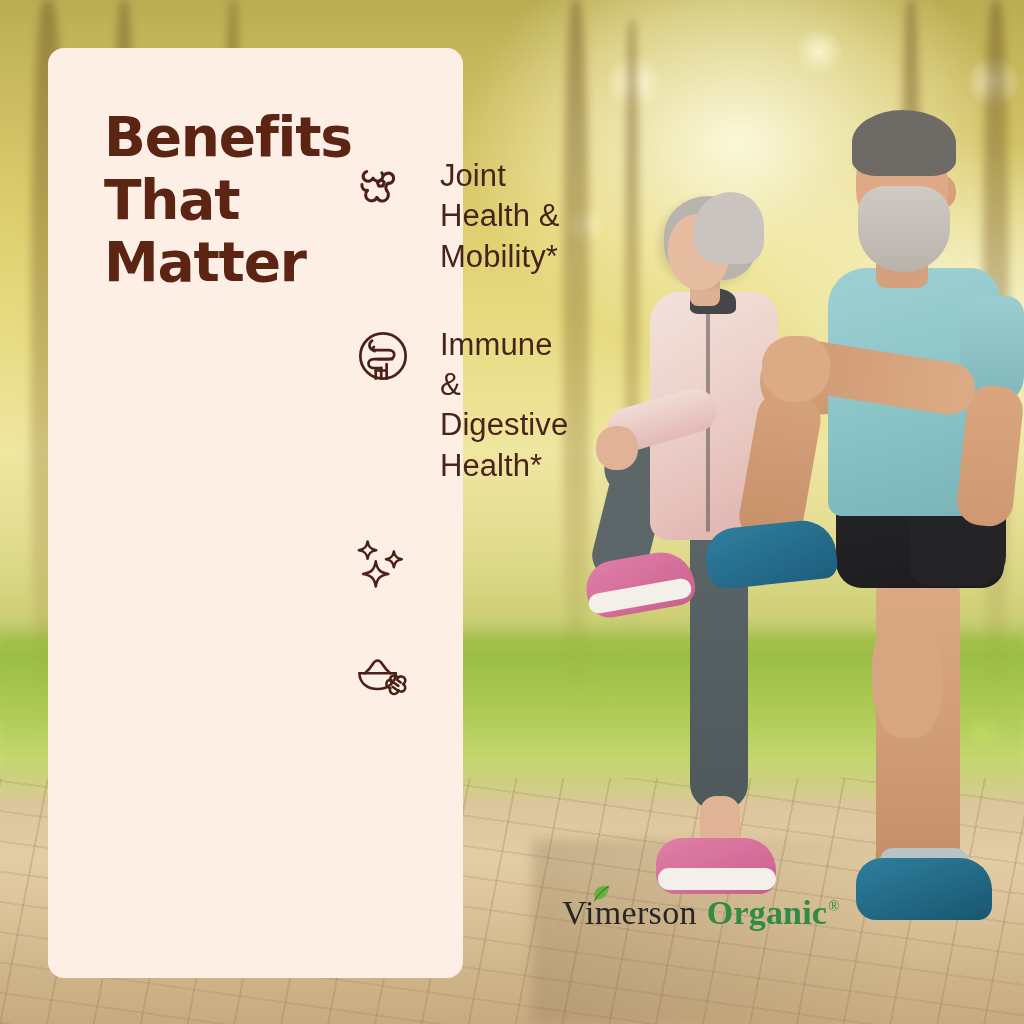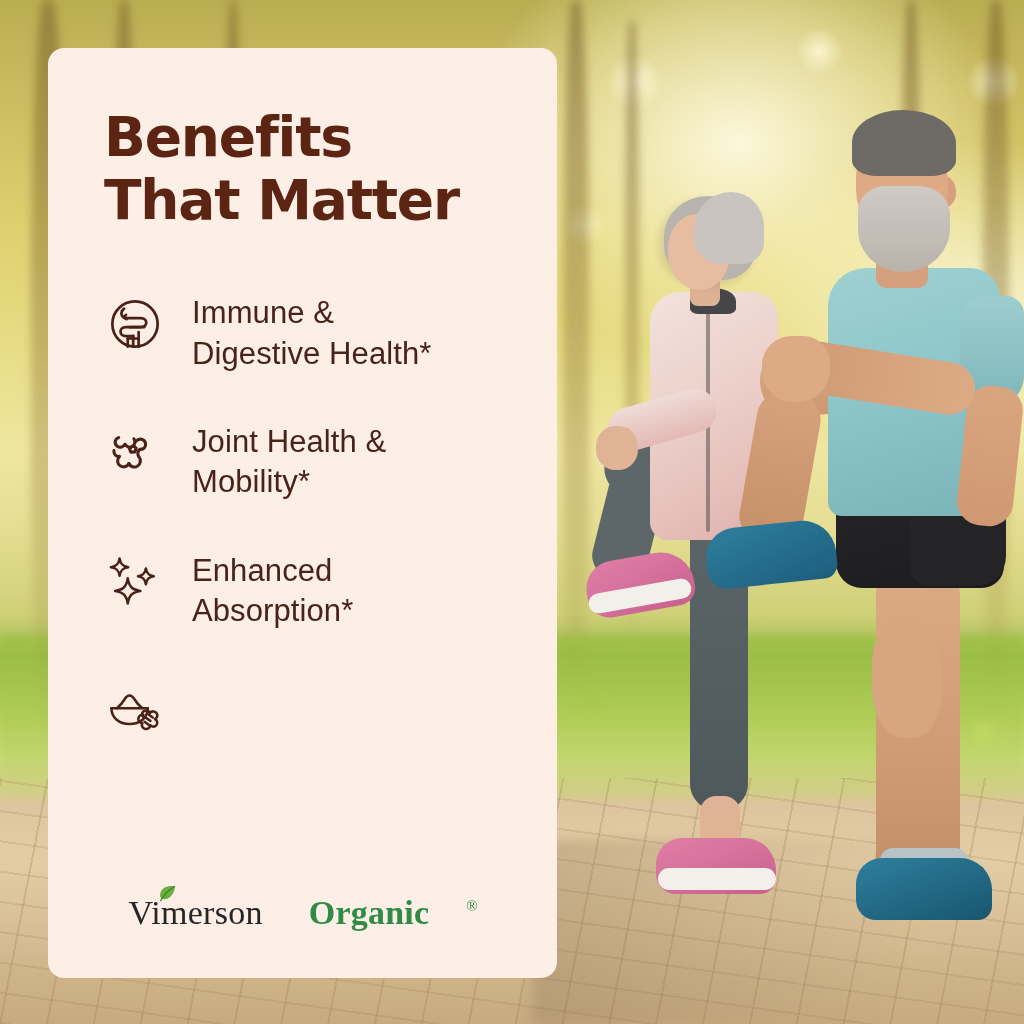--- a/index.html
+++ b/index.html
@@ -129,25 +129,25 @@
   .m-shinL  { left:748px; top:392px; width:64px;  height:152px; background:linear-gradient(180deg,#d6a27c,#c69068); border-radius:26px; transform:rotate(10deg); }
   .m-shoeL  { left:706px; top:524px; width:130px; height:60px;  background:linear-gradient(160deg,#2f7f9e,#1d5d7c); border-radius:30px 34px 14px 20px; transform:rotate(-6deg); }
   .m-legR   { left:876px; top:560px; width:84px;  height:330px; background:linear-gradient(180deg,#dcab86 0%,#d09c76 55%,#c28c66 100%); border-radius:34px; }
   .m-calf   { left:872px; top:618px; width:70px;  height:120px; background:#d8a581; border-radius:40% 46% 40% 44%; }
   .m-shoeR  { left:856px; top:858px; width:136px; height:62px;  background:linear-gradient(160deg,#2f7f9e,#18566f); border-radius:26px 32px 14px 20px; }
   .m-shoeR-t{ left:880px; top:848px; width:88px;  height:26px;  background:#b7c3c4; border-radius:18px; }
 
   
   .card {
     position:absolute;
-    left:48px; top:48px; width:509px; height:930px;
+    left:48px; top:48px; width:415px; height:930px;
     background:#fdeee6;
     border-radius:16px;
     padding:46px 44px 0 56px;
-    display:flex; flex-direction:column;
+    display:flex; flex-direction:row;
   }
 
   .headline {
     font-family:"DejaVu Sans", sans-serif;
     font-weight:bold;
     font-size:55px;
     line-height:1.14;
     letter-spacing:-1.2px;
     color:#5c2413;
     margin-top:12px;
@@ -171,21 +171,20 @@
   }
 
   .logo {
     margin-top:auto;
     margin-bottom:46px;
     display:flex;
     align-items:baseline;
     justify-content:center;
     position:relative;
     left:-6px;
-    gap:36px;
   }
   .logo-wrap { position:relative; display:inline-flex; align-items:baseline; }
   .logo-vim {
     font-family:"Liberation Serif", serif;
     font-size:34px; color:#262626; letter-spacing:0.3px;
   }
   .logo-health {
     font-family:"Liberation Serif", serif;
     font-weight:bold; font-size:34px; color:#2f8b46; letter-spacing:0.2px; margin-left:10px;
   }
@@ -256,63 +255,61 @@
 
 <div class="card">
 
   <div class="headline">Benefits
 That Matter</div>
 
   <div class="benefits">
 
     <div class="benefit">
       <span class="bicon">
-        <svg width="58" height="58" viewBox="0 0 64 64" fill="none" stroke="#4a2116" stroke-width="3" stroke-linecap="round" stroke-linejoin="round">
-          <circle cx="32" cy="32" r="25"></circle>
-          <path d="M20 15c-3.8 2.6-4.2 8 .4 10.4h18c4 0 6 2.4 6 5s-2 5-6 5H22c-4 0-6 2.4-6 5s2 5 6 5h8"></path>
-          <path d="M22 22c-1.6 1-1.8 3.6.6 4.6"></path>
-          <path d="M26 35.5h16"></path>
-          <path d="M30 45v12"></path>
-          <path d="M24 48v9"></path>
-          <path d="M24 48h12"></path>
-          <path d="M36 41v16"></path>
-        </svg>
-      </span>
-      <span class="btext">Immune &amp;
-Digestive Health*</span>
-    </div>
-
-    <div class="benefit">
-      <span class="bicon">
         <svg width="58" height="58" viewBox="0 0 64 64" fill="none" stroke="#4a2116" stroke-width="3.4" stroke-linecap="round" stroke-linejoin="round">
           <path d="M14 15c-4.5 1.5-5.2 7-1.6 9.6 3 2.2 7 .7 8.6-2.2"></path>
           <path d="M21 22.4c1.6 2.9 5.6 4.4 8.6 2.2"></path>
           <path d="M29.6 24.6c2.4-1.8 3.1-5.6 1.2-8.2"></path>
           <path d="M33 19c3.6-4 9.6-2.5 10.6 2.4.8 4-2.4 7-6 6.6"></path>
           <path d="M37.6 28c-2.6 1.6-3.4 5.4-1.4 8"></path>
           <path d="M36.2 36c2.8 3.3 2.2 8.4-1.6 10.6-3.6 2.1-7.8.3-9.3-3"></path>
           <path d="M25.3 43.6c-1.6 3.2-5.8 4.9-9.3 2.8-3.8-2.3-4.2-7.4-1.3-10.6"></path>
           <path d="M14.7 35.8c-3.4.4-6.6-2.6-5.9-6.6"></path>
           <path d="M30 24l3.4 2.6-1.6 4.2-4.5.2-1.5-4.3z"></path>
         </svg>
       </span>
       <span class="btext">Joint Health &amp;
 Mobility*</span>
     </div>
 
     <div class="benefit">
       <span class="bicon">
+        <svg width="58" height="58" viewBox="0 0 64 64" fill="none" stroke="#4a2116" stroke-width="3" stroke-linecap="round" stroke-linejoin="round">
+          <circle cx="32" cy="32" r="25"></circle>
+          <path d="M20 15c-3.8 2.6-4.2 8 .4 10.4h18c4 0 6 2.4 6 5s-2 5-6 5H22c-4 0-6 2.4-6 5s2 5 6 5h8"></path>
+          <path d="M22 22c-1.6 1-1.8 3.6.6 4.6"></path>
+          <path d="M26 35.5h16"></path>
+          <path d="M30 45v12"></path>
+          <path d="M24 48v9"></path>
+          <path d="M24 48h12"></path>
+          <path d="M36 41v16"></path>
+        </svg>
+      </span>
+      <span class="btext">Immune &amp;
+Digestive Health*</span>
+    </div>
+
+    <div class="benefit">
+      <span class="bicon">
         <svg width="58" height="58" viewBox="0 0 64 64" fill="none" stroke="#4a2116" stroke-width="2.8" stroke-linejoin="round">
           <path d="M15 6c1 6.2 3.4 8.6 9.6 9.6-6.2 1-8.6 3.4-9.6 9.6-1-6.2-3.4-8.6-9.6-9.6C11.6 14.6 14 12.2 15 6z"></path>
           <path d="M44 17c.9 5.6 3.1 7.8 8.7 8.7-5.6.9-7.8 3.1-8.7 8.7-.9-5.6-3.1-7.8-8.7-8.7 5.6-.9 7.8-3.1 8.7-8.7z"></path>
           <path d="M24 28c1.4 9 4.9 12.5 13.9 13.9C28.9 43.3 25.4 46.8 24 55.8c-1.4-9-4.9-12.5-13.9-13.9C19.1 40.5 22.6 37 24 28z"></path>
         </svg>
       </span>
-      <span class="btext">Enhanced
-Absorption*</span>
     </div>
 
     <div class="benefit">
       <span class="bicon">
         <svg width="60" height="58" viewBox="0 0 66 64" fill="none" stroke="#4a2116" stroke-width="2.8" stroke-linecap="round" stroke-linejoin="round">
           <path d="M7 30h40"></path>
           <path d="M7 30c0 10.5 8.6 17.5 20 17.5S47 40.5 47 30"></path>
           <path d="M13 30c3.2-2.6 6-5.6 8.4-9.6 1.5-2.6 3-4.4 5.6-4.4s4 1.8 5.6 4.4c2.4 4 5.2 7 8.4 9.6"></path>
           <path d="M43 40.5c-2.8-2.2-3-5.6-.2-7.3 2.5-1.5 5.6-.2 6.6 2"></path>
           <path d="M49.4 35.2c2.2-2.4 6-2.2 7.6.6 1.3 2.3.4 5-1.8 6.2"></path>

